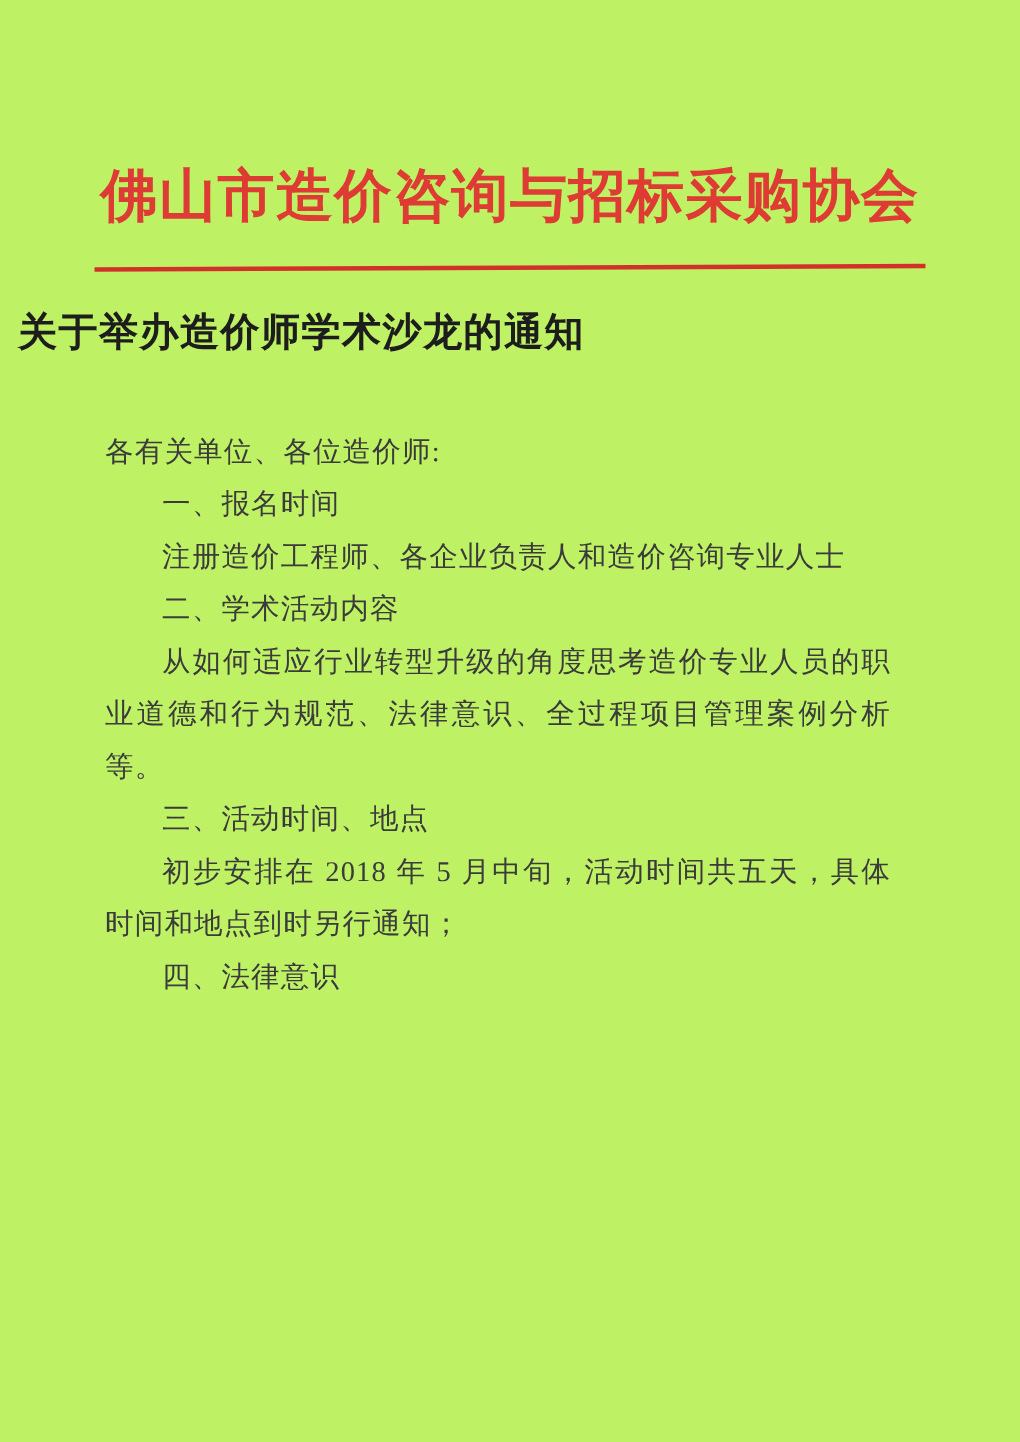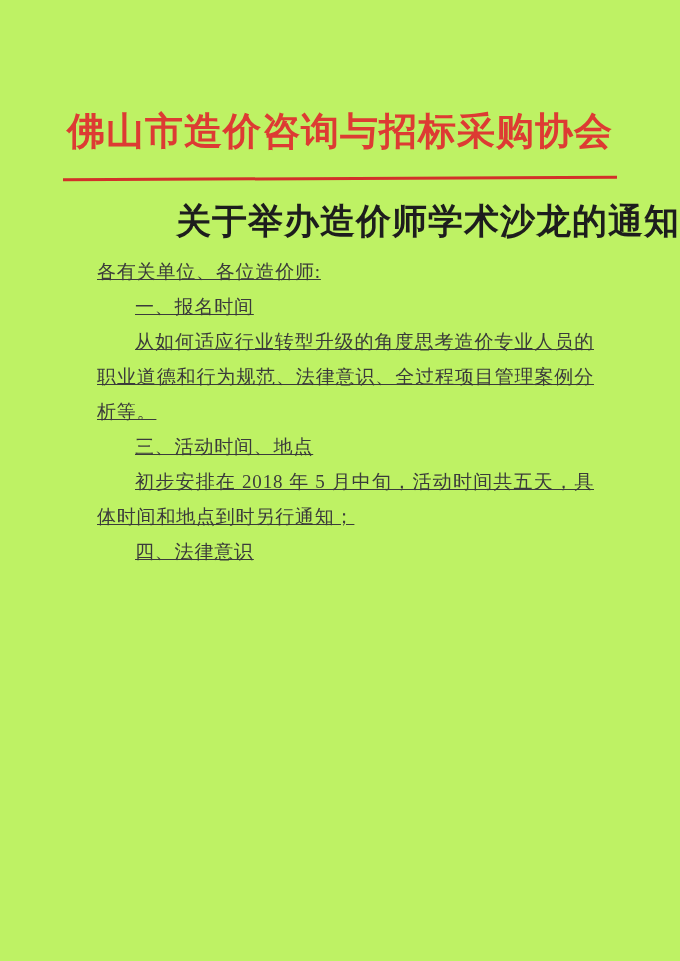--- a/index.html
+++ b/index.html
@@ -32,37 +32,36 @@
   }
   .red-rule {
     width: 554px;
     height: 3px;
     margin: 18px auto 0 auto;
     background: var(--rule-red, #d23129);
     transform: rotate(-0.25deg);
   }
   .doc-title {
     margin: 24px 0 0 12px;
-    text-align: right;
-    font-size: 35px;
+    text-align: left;
+    font-size: 26px;
     line-height: 36px;
     font-weight: 700;
     letter-spacing: 1px;
     color: var(--title-ink, #1d1d1d);
     white-space: nowrap;
   }
   .body-text {
-    margin-top: 14px;
-    padding: 0 86px 0 97px;
+    margin-top: 44px;
+    padding: 0 86px 0 70px;
     font-size: 19px;
     line-height: 35px;
     letter-spacing: 0.8px;
     color: var(--ink, #3b3b3b);
     text-align: justify;
-    text-decoration: underline;
   }
   .body-text p {
     margin: 0;
     text-indent: 2em;
   }
   .body-text p.no-indent {
     text-indent: 0;
   }
 </style>
 </head>
@@ -73,19 +72,21 @@
   <header>
     <h1 class="org-title">佛山市造价咨询与招标采购协会</h1>
     <div class="red-rule"></div>
   </header>
 
   <h2 class="doc-title">关于举办造价师学术沙龙的通知</h2>
 
   <main class="body-text">
     <p class="no-indent">各有关单位、各位造价师:</p>
     <p>一、报名时间</p>
+    <p>注册造价工程师、各企业负责人和造价咨询专业人士</p>
+    <p>二、学术活动内容</p>
     <p>从如何适应行业转型升级的角度思考造价专业人员的职业道德和行为规范、法律意识、全过程项目管理案例分析等。</p>
     <p>三、活动时间、地点</p>
     <p>初步安排在 2018 年 5 月中旬，活动时间共五天，具体时间和地点到时另行通知；</p>
     <p>四、法律意识</p>
   </main>
 
 </div>
 
 </body></html>

